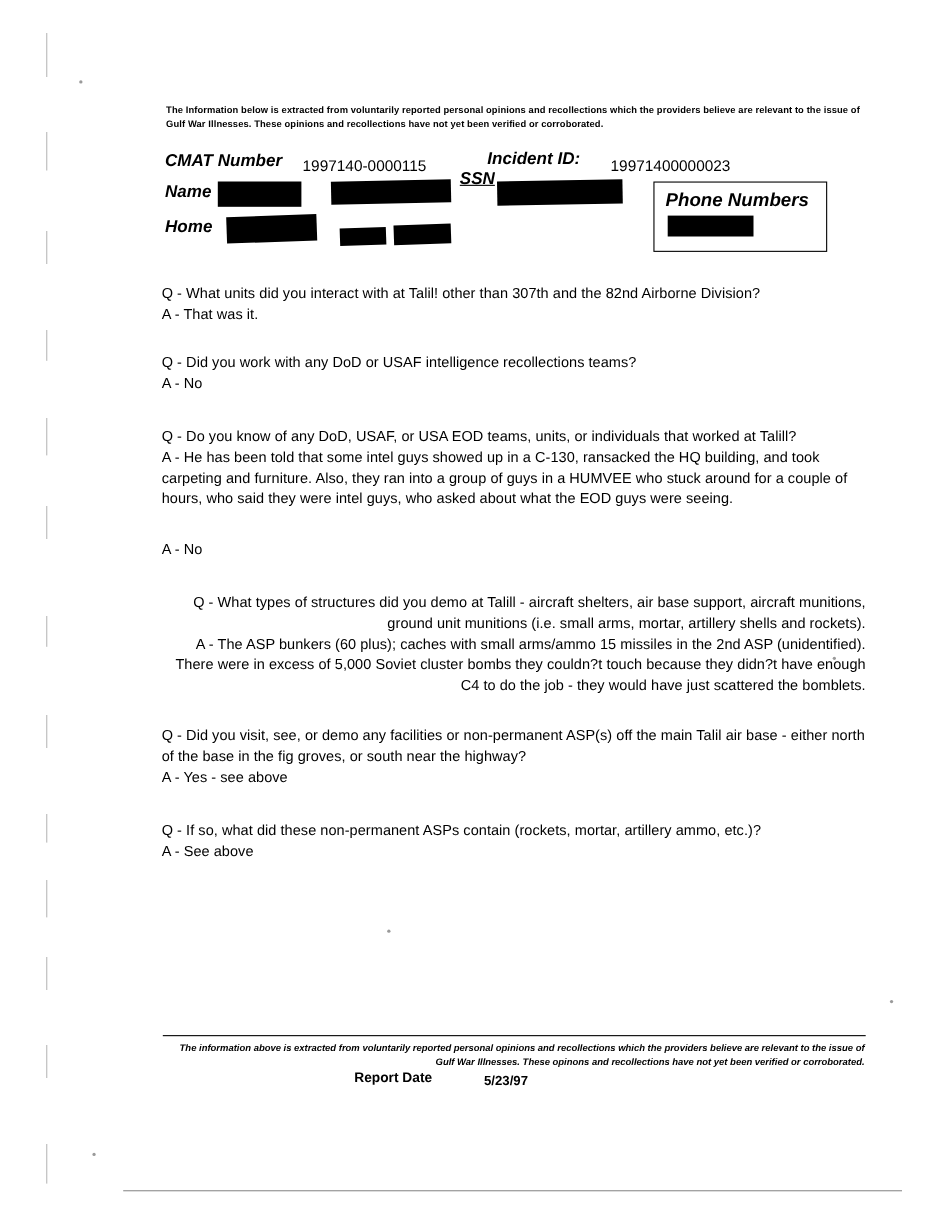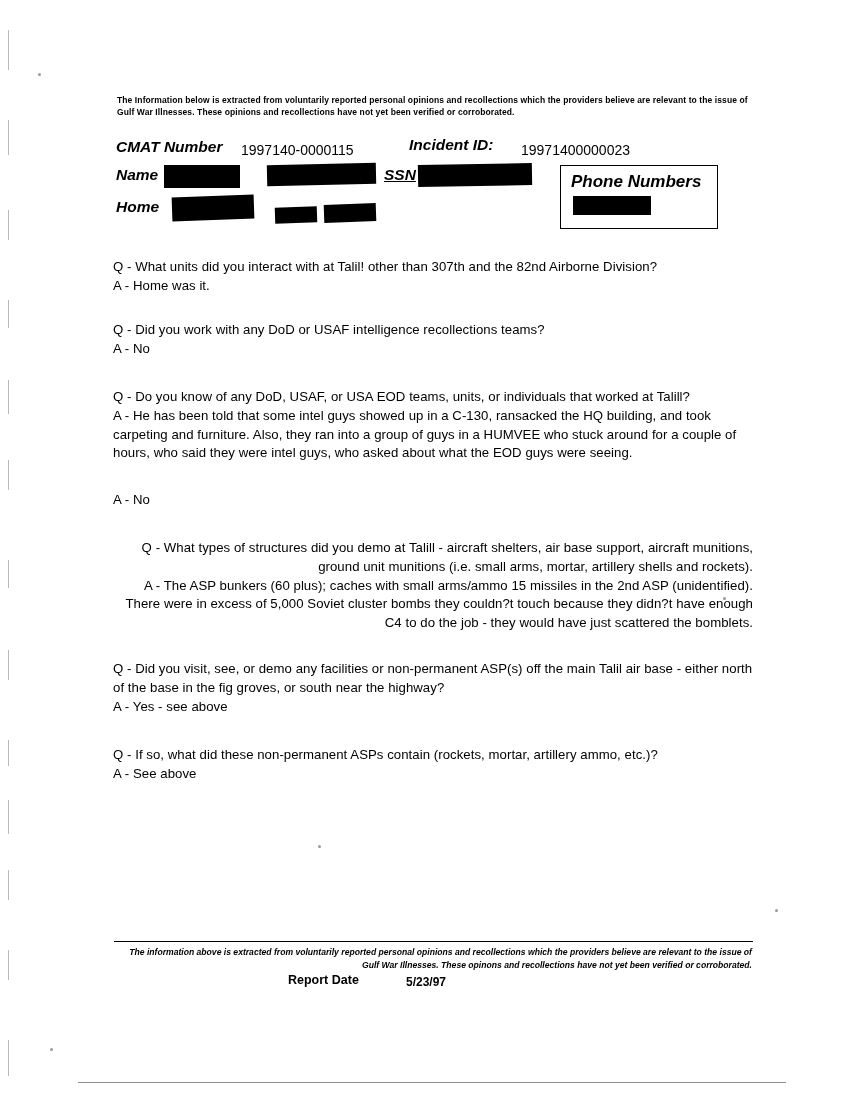--- a/index.html
+++ b/index.html
@@ -8,20 +8,21 @@
     background: #ffffff;
   }
   .page {
     position: relative;
     width: 786px;
     height: 1099px;
     background: #ffffff;
     font-family: "Liberation Sans", sans-serif;
     color: #000000;
     overflow: hidden;
+    margin-left: 34px;
   }
 
   
   .edge-marks {
     position: absolute;
     left: 8px;
     top: 0;
     width: 6px;
     height: 1099px;
   }
@@ -189,39 +190,39 @@
     <div class="lbl-italic" style="left:4px;top:8px;">CMAT Number</div>
     <div class="val-plain" style="left:129px;top:12px;">1997140-0000115</div>
 
     <div class="lbl-italic" style="left:297px;top:6px;">Incident ID:</div>
     <div class="val-plain" style="left:409px;top:12px;">19971400000023</div>
 
     <div class="lbl-italic" style="left:4px;top:36px;">Name</div>
     <div class="redact" style="left:52px;top:35px;width:76px;height:23px;"></div>
     <div class="redact" style="left:155px;top:34px;width:109px;height:21px;transform:rotate(-1.2deg);"></div>
 
-    <div class="lbl-italic" style="left:272px;top:36px;text-decoration:underline;">SSN</div>
+    <div class="lbl-italic" style="left:272px;top:24px;text-decoration:underline;">SSN</div>
     <div class="redact" style="left:306px;top:34px;width:114px;height:22px;transform:rotate(-1deg);"></div>
 
     <div class="lbl-italic" style="left:4px;top:68px;">Home</div>
     <div class="redact" style="left:60px;top:66px;width:82px;height:24px;transform:rotate(-2deg);"></div>
     <div class="redact" style="left:163px;top:77px;width:42px;height:16px;transform:rotate(-2deg);"></div>
     <div class="redact" style="left:212px;top:74px;width:52px;height:18px;transform:rotate(-2deg);"></div>
 
     <div class="phone-box">
       <div class="lbl">Phone Numbers</div>
       <div class="redact" style="left:12px;top:30px;width:78px;height:19px;"></div>
     </div>
   </div>
 
   <div class="qa-list">
 
     <div class="qa-item">
       <div class="qa-line qa-q">Q - What units did you interact with at Talil! other than 307th and the 82nd Airborne Division?</div>
-      <div class="qa-line qa-a">A - Home was it.</div>
+      <div class="qa-line qa-a">A - That was it.</div>
     </div>
 
     <div class="qa-item" style="margin-bottom:30px;">
       <div class="qa-line qa-q">Q - Did you work with any DoD or USAF intelligence recollections teams?</div>
       <div class="qa-line qa-a">A - No</div>
     </div>
 
     <div class="qa-item" style="margin-bottom:28px;">
       <div class="qa-line qa-q">Q - Do you know of any DoD, USAF, or USA EOD teams, units, or individuals that worked at Talill?</div>
       <div class="qa-line qa-a">A - He has been told that some intel guys showed up in a C-130, ransacked the HQ building, and took carpeting and furniture.  Also, they ran into a group of guys in a HUMVEE who stuck around  for a couple of hours, who said they were intel guys, who asked about what the EOD guys were seeing.</div>

